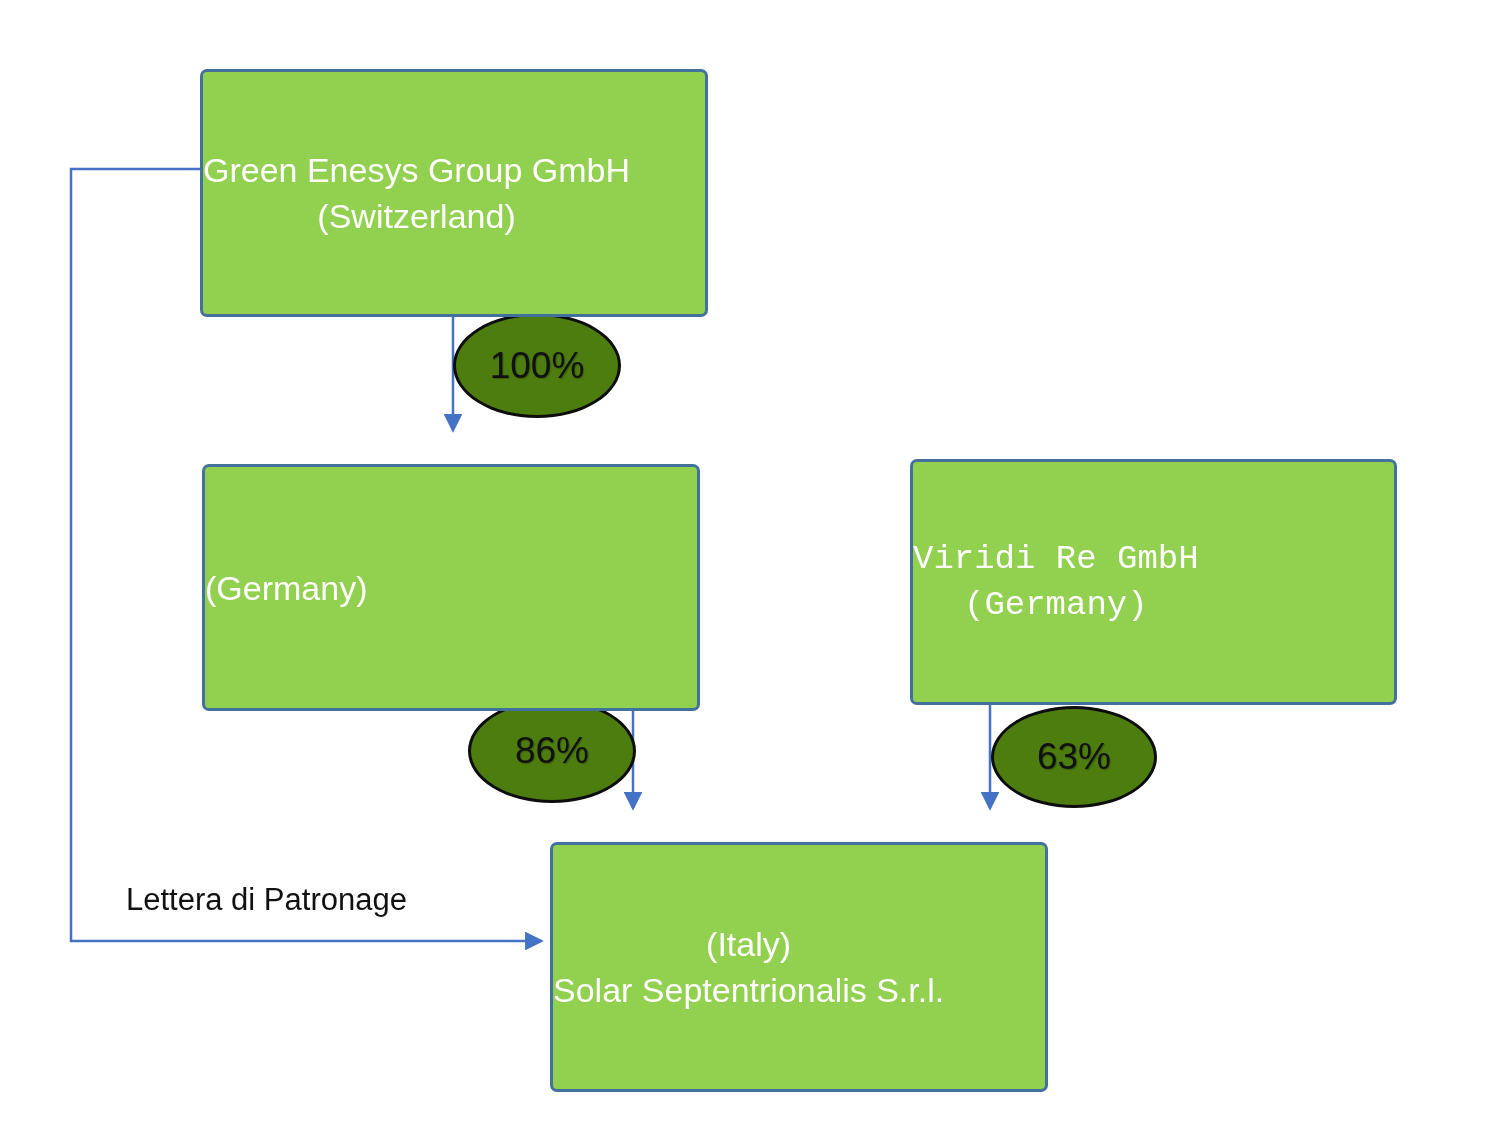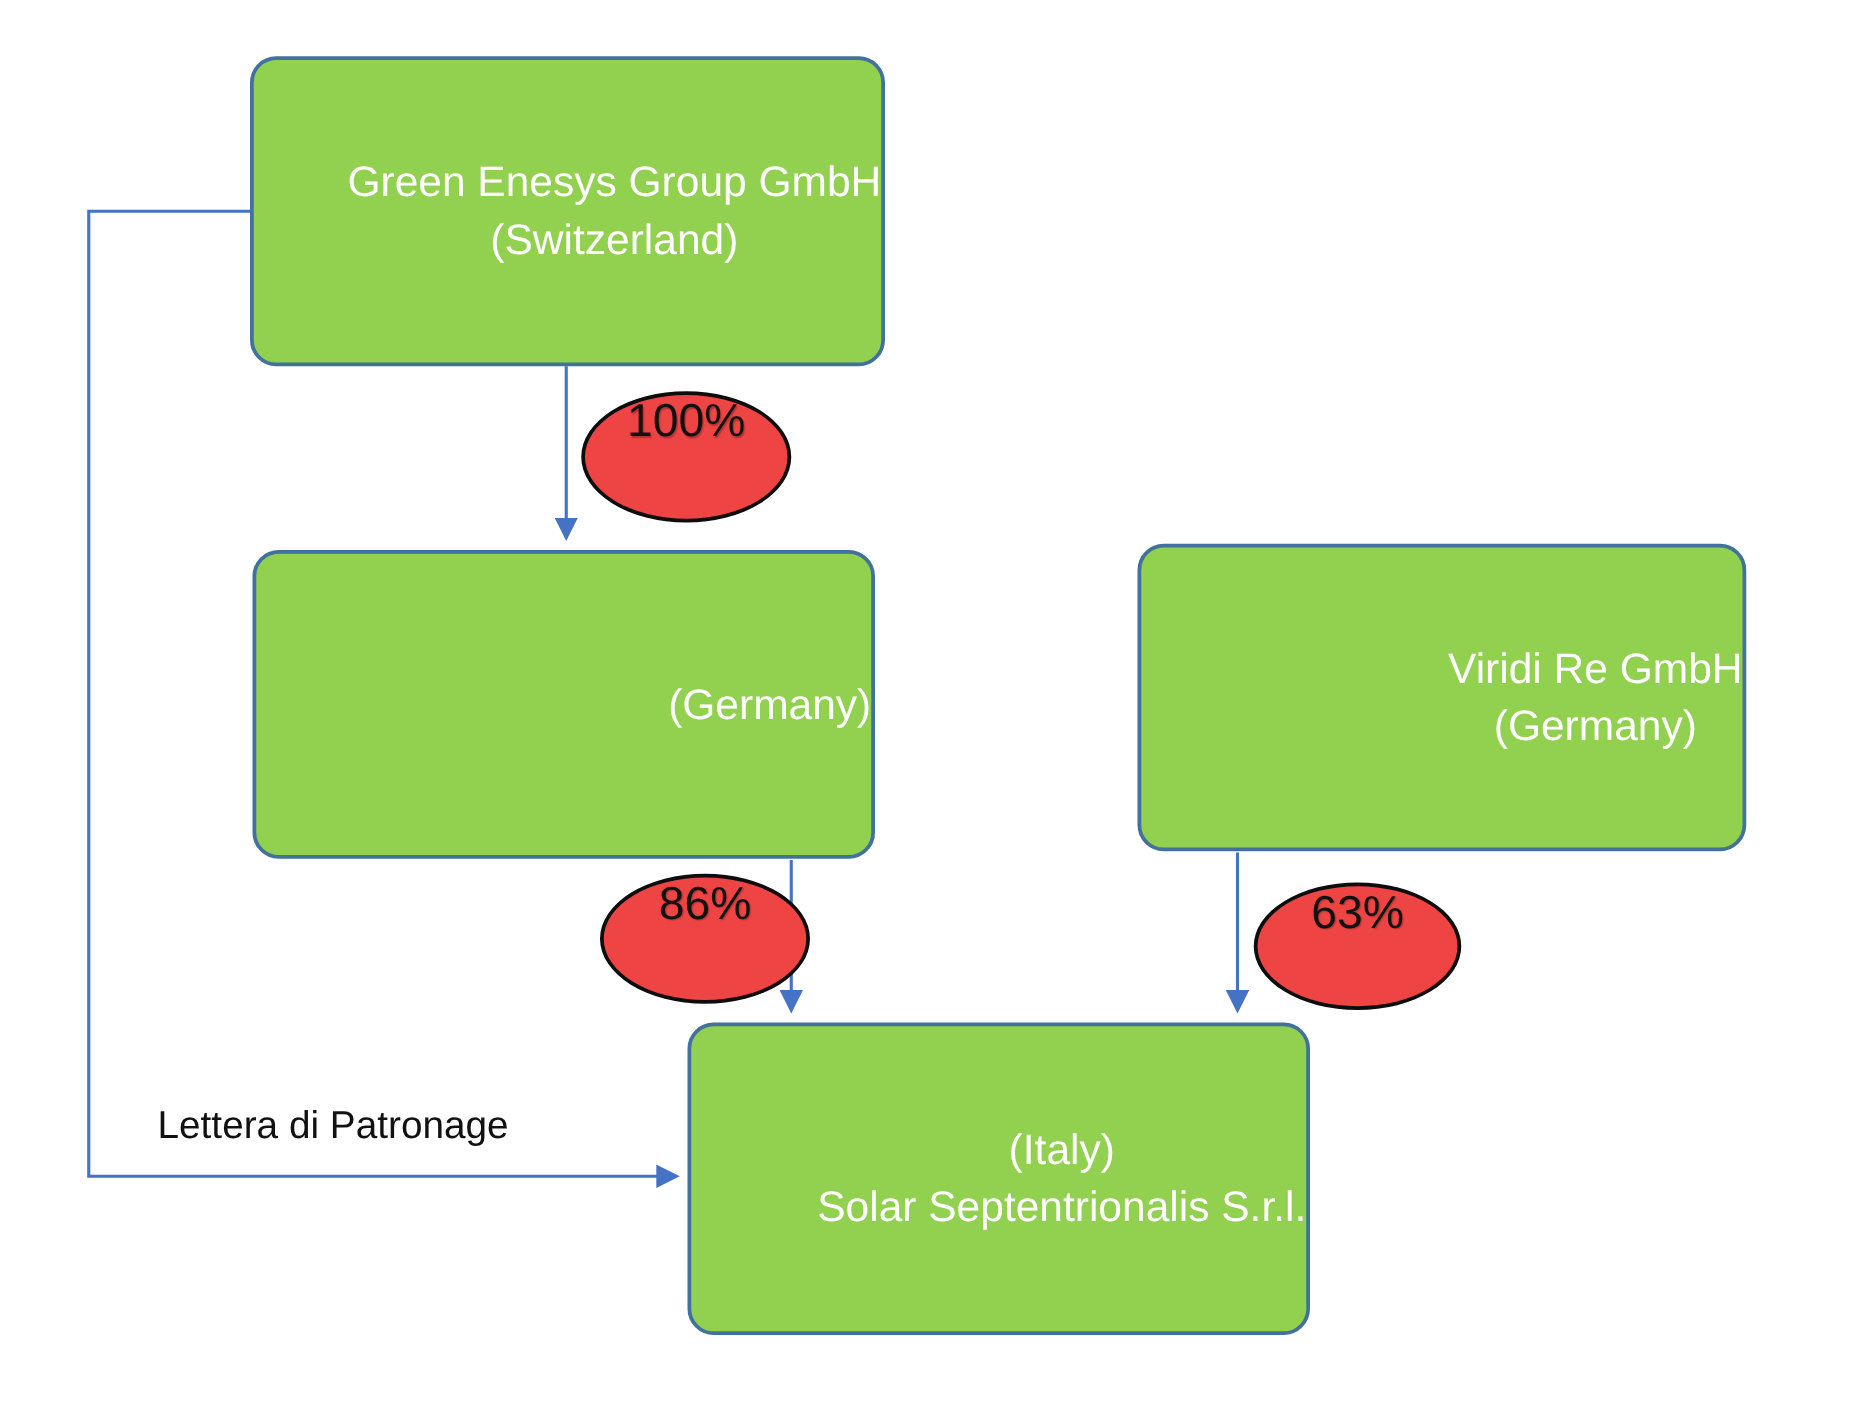--- a/index.html
+++ b/index.html
@@ -20,47 +20,48 @@
     left: 0;
     top: 0;
     width: 1500px;
     height: 1125px;
     pointer-events: none;
   }
   .node {
     position: absolute;
     background: #92D050;
     border: 3px solid #41719C;
-    border-radius: 21px;
+    border-radius: 7px;
     display: flex;
     align-items: center;
-    justify-content: flex-end;
+    justify-content: flex-start;
     text-align: center;
     color: #ffffff;
     font-size: 34px;
     line-height: 46px;
     box-sizing: border-box;
+    margin-top: 24px;
   }
   #node-green-enesys        { left: 200px; top: 45px;  width: 508px; height: 248px; }
   #node-solar-ambition      { left: 202px; top: 440px; width: 498px; height: 247px; }
-  #node-viridi              { left: 910px; top: 435px; width: 487px; height: 246px; }
+  #node-viridi              { left: 910px; top: 435px; width: 487px; height: 246px; font-family: Liberation Mono, monospace; }
   #node-solar-septentrionalis { left: 550px; top: 818px; width: 498px; height: 250px; }
 
   .ellipse {
     position: absolute;
-    background: #ef4444;
+    background: #4d7c0f;
     border: 3px solid #0d0d0d;
     border-radius: 50%;
     display: flex;
+    align-items: center;
     justify-content: center;
     color: #111111;
     font-size: 37px;
     box-sizing: border-box;
     text-shadow: 1px 1px 1px rgba(0,0,0,0.25);
-    margin-left: 12px;
   }
   #ellipse-100 { left: 453px; top: 313px; width: 168px; height: 105px; }
   #ellipse-30  { left: 468px; top: 699px; width: 168px; height: 104px; }
   #ellipse-70  { left: 991px; top: 706px; width: 166px; height: 102px; }
 
   .patronage-label {
     position: absolute;
     left: 126px;
     top: 882px;
     color: #111111;

